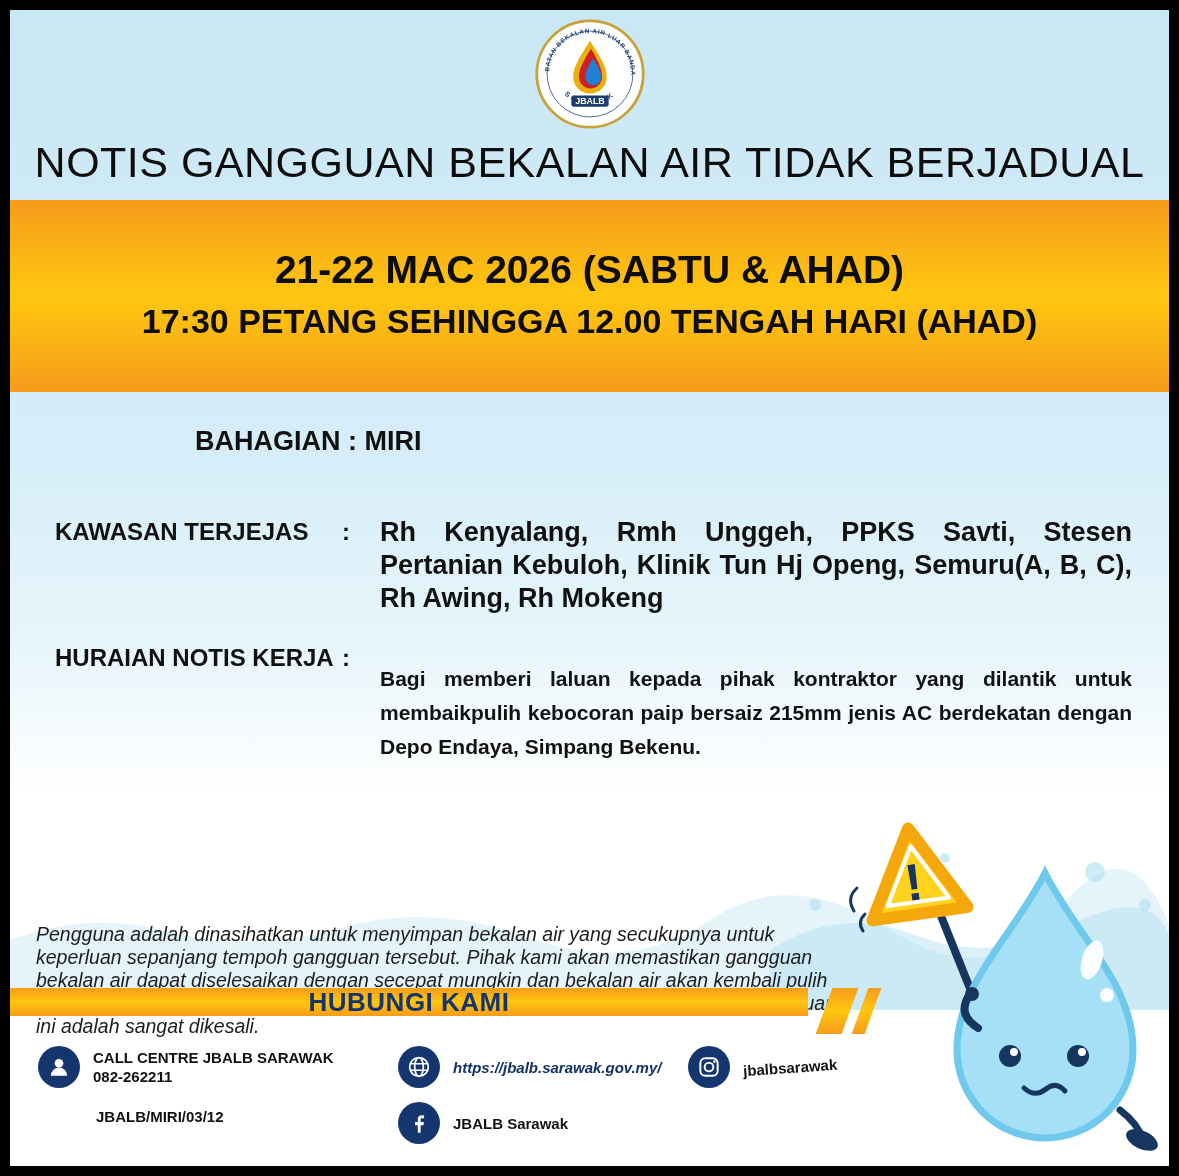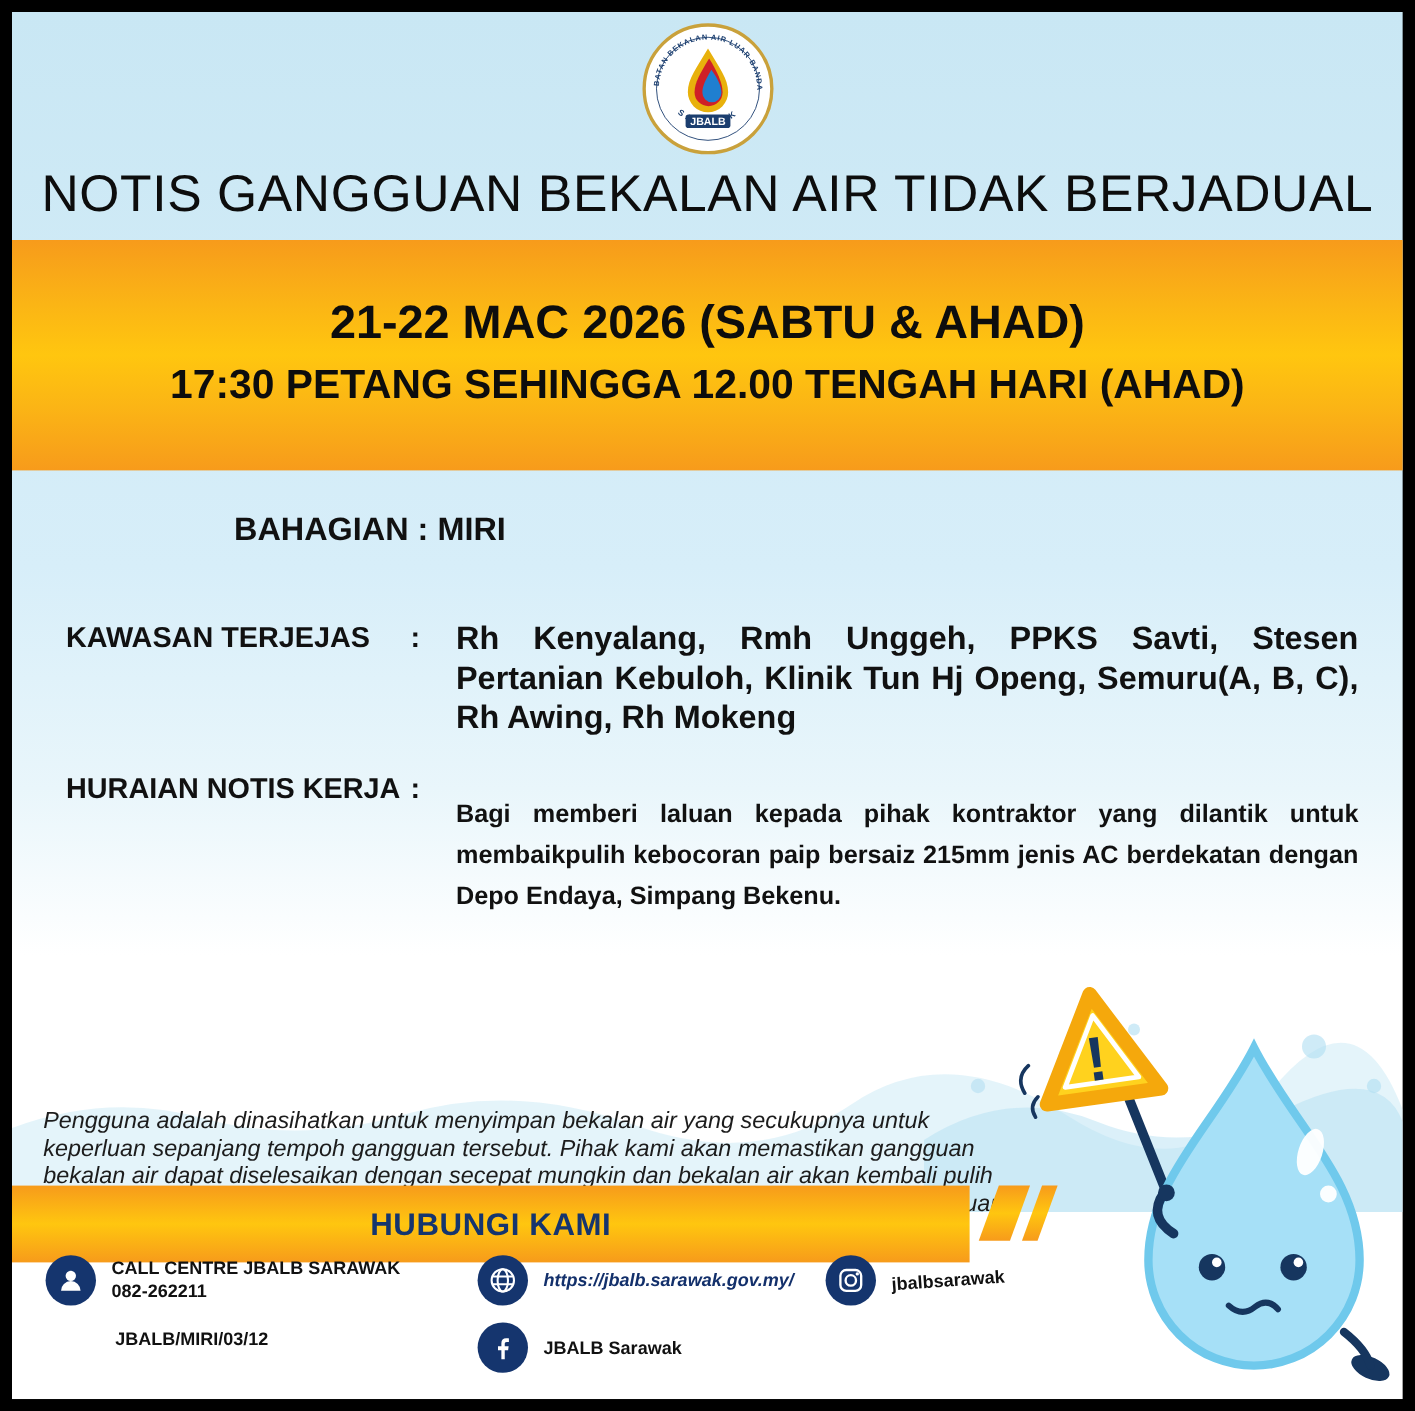--- a/index.html
+++ b/index.html
@@ -30,21 +30,21 @@
   .kawasan-label, .kawasan-colon { top:508px; }
   .kawasan-text { top:506px; text-align:justify; }
   .huraian-label, .huraian-colon { top:634px; }
   .huraian-text { top:652px; font-size:21px; line-height:34px; text-align:justify; }
   .advisory {
     position:absolute; top:866px; left:26px; width:800px;
     font-size:19.5px; line-height:23px; font-style:italic; color:#1c1c1c; z-index:2;margin-top:47px;
   }
   .splash { position:absolute; top:800px; left:0; width:1159px; height:200px; z-index:1; }
   .hubungi-bar {
-    position:absolute; top:978px; left:0; width:798px; height:64px; z-index:2;
+    position:absolute; top:978px; left:0; width:798px; height:28px; z-index:2;
     background:linear-gradient(180deg,#F79B1B 0%,#FFC60F 50%,#F79B1B 100%);
     display:flex; align-items:center; justify-content:center;
   }
   .hubungi-text { font-size:26px; font-weight:bold; color:#15356e; letter-spacing:0.5px; }
   .stripe { position:absolute; top:978px; height:46px; z-index:2; transform:skewX(-20deg);
     background:linear-gradient(180deg,#F79B1B 0%,#FFC60F 50%,#F79B1B 100%); }
   .stripe-1 { left:814px; width:26px; }
   .stripe-2 { left:850px; width:13px; }
   .contact-item { position:absolute; display:flex; align-items:center; gap:13px; z-index:3; }
   .contact-call { top:1036px; left:28px;justify-content:flex-end; }

